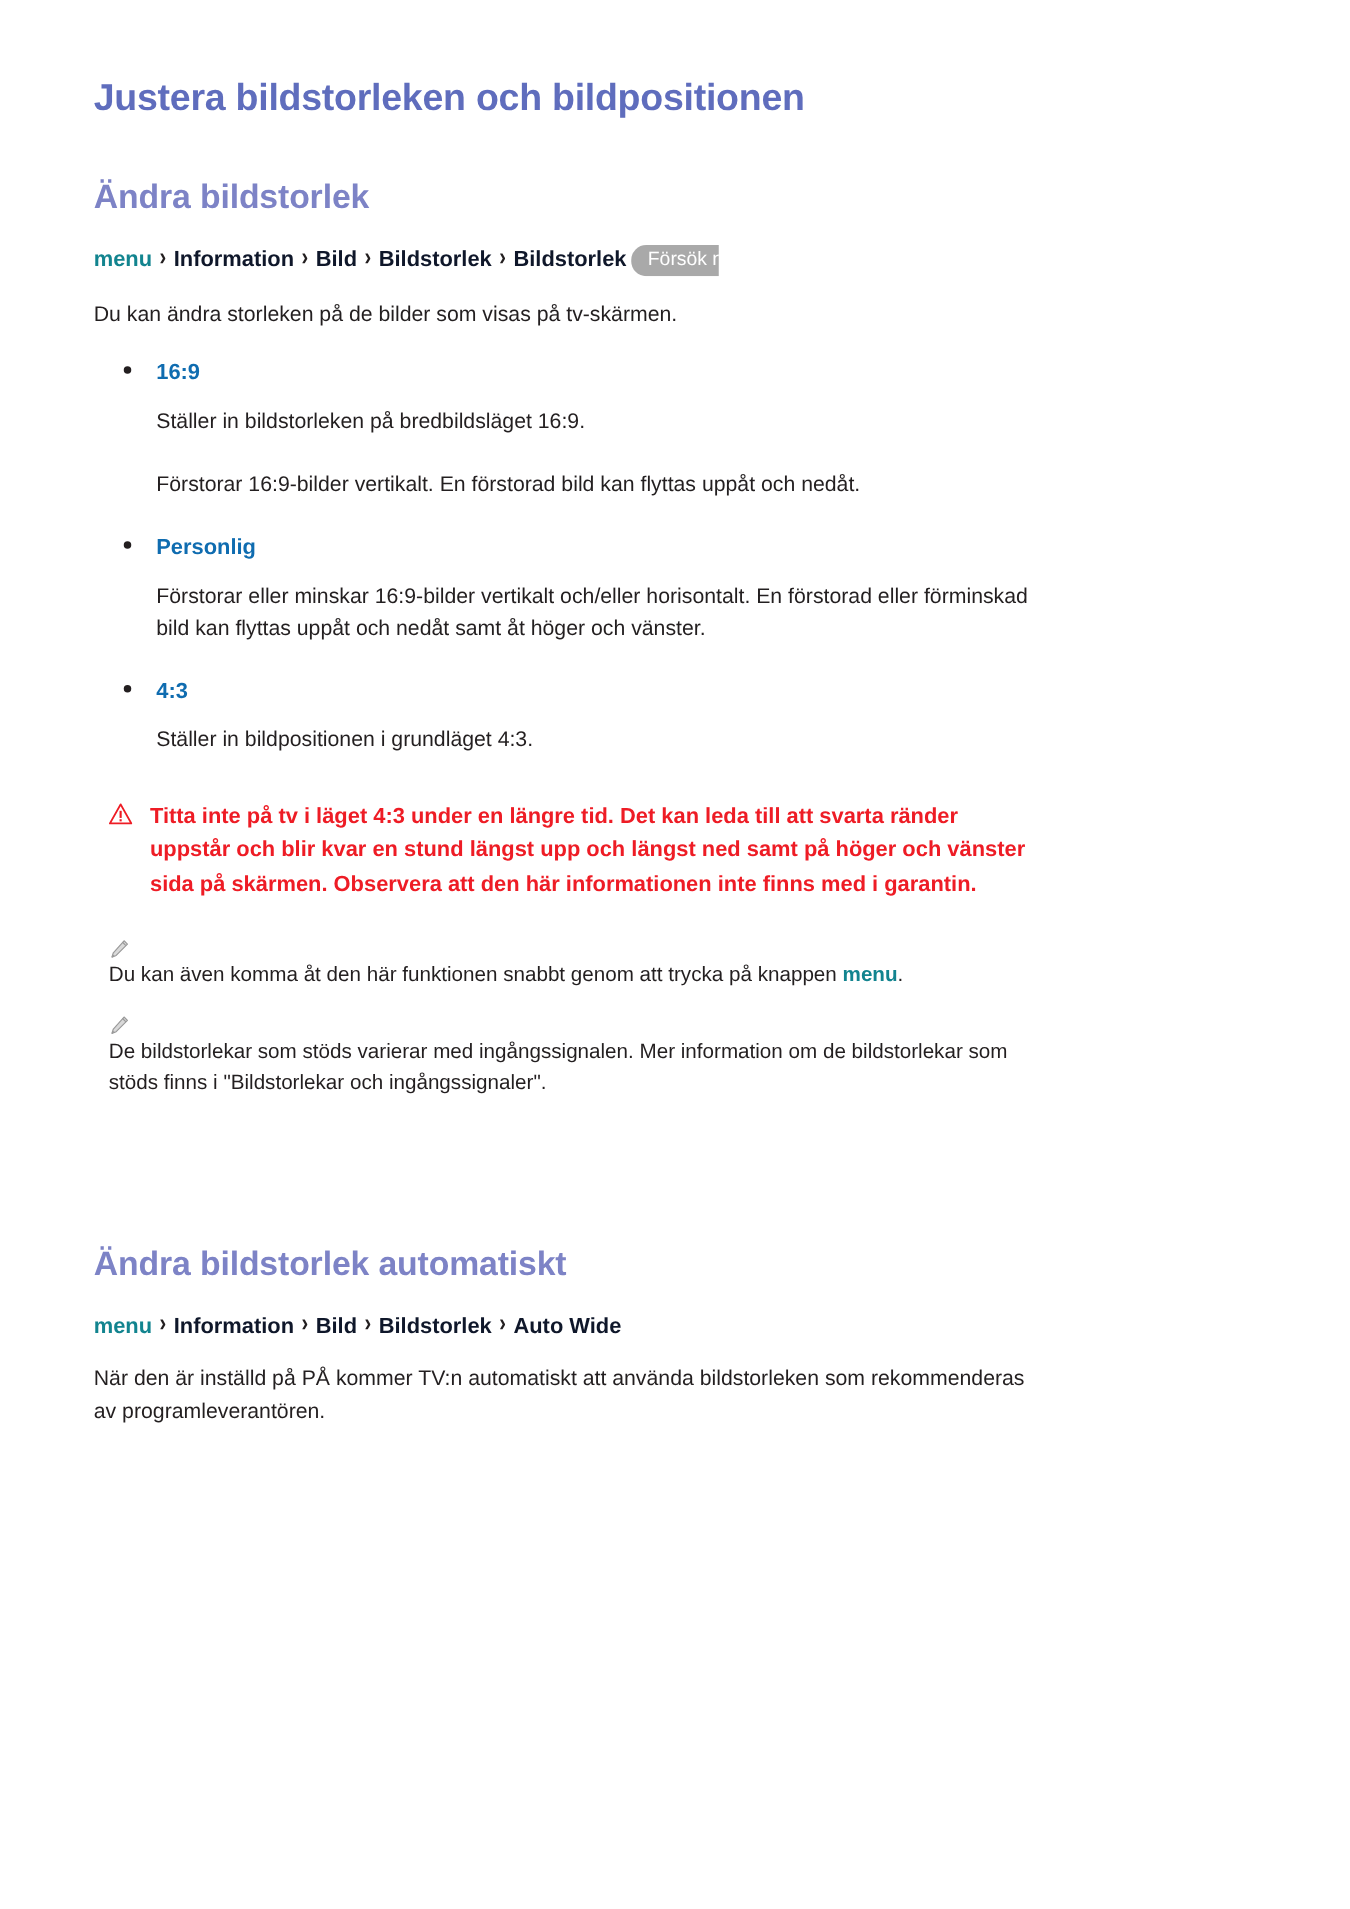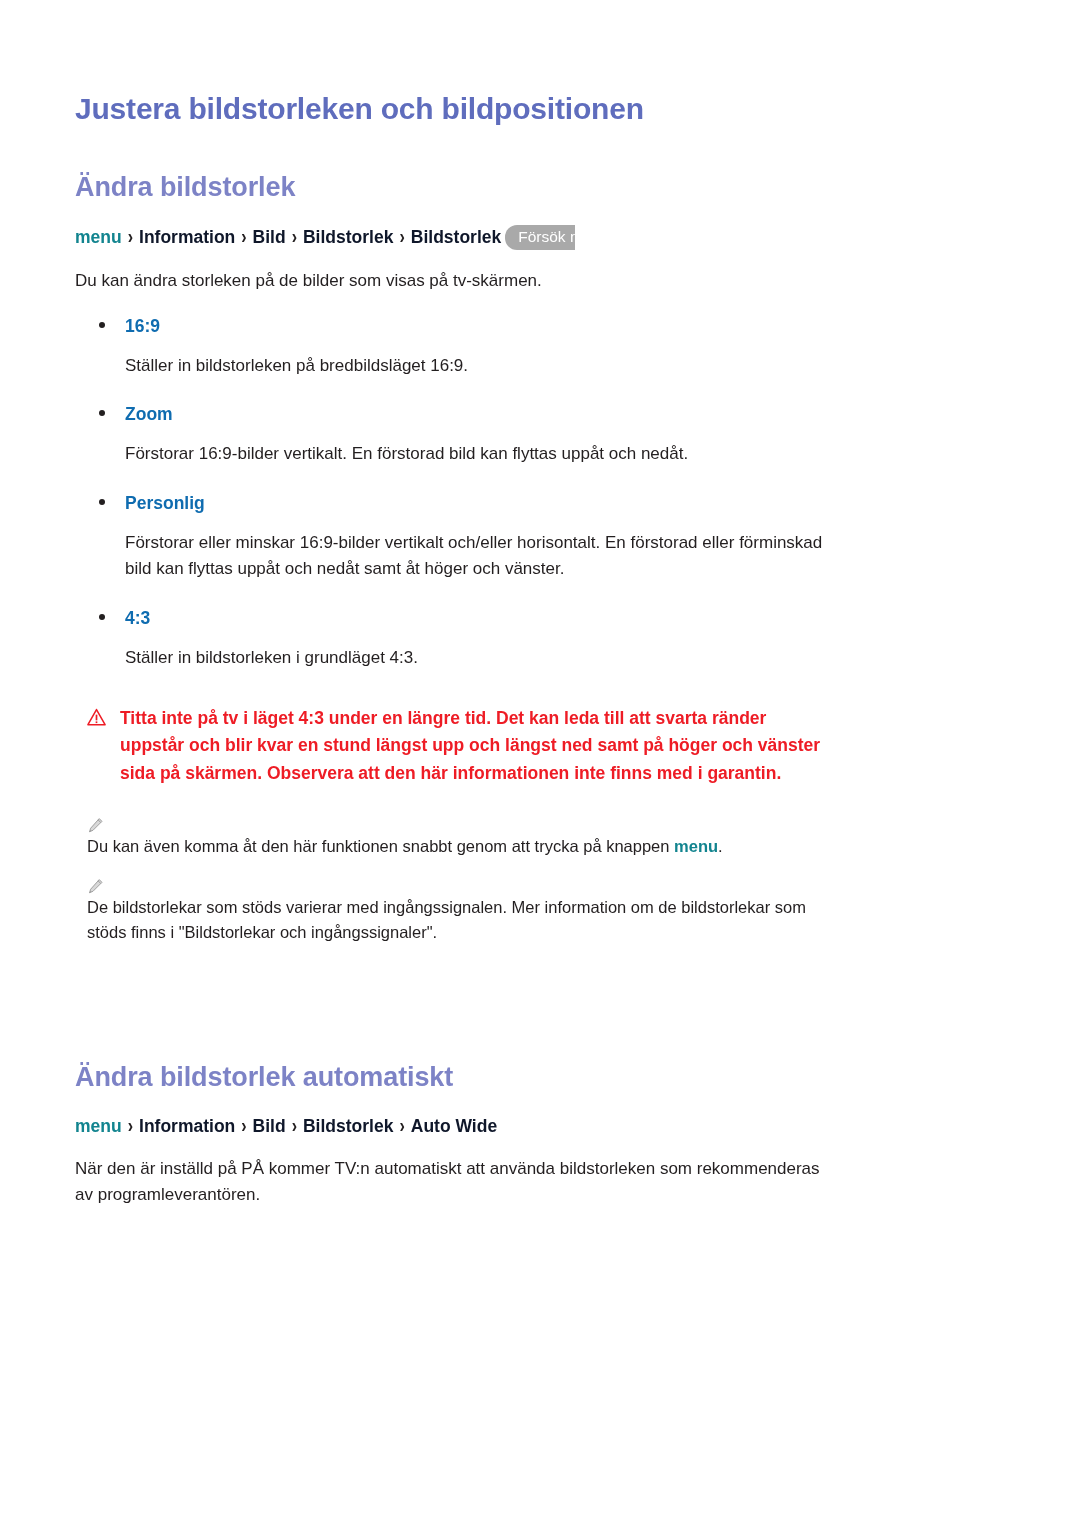--- a/index.html
+++ b/index.html
@@ -14,21 +14,21 @@
     color: #231f20;
     position: relative;
     overflow: hidden;
   }
   .page {
     position: absolute;
     top: 0; left: 0;
     width: 919px;
     height: 1527px;
     box-sizing: border-box;
-    padding: 92px 86px 0 75px;
+    padding: 62px 86px 0 75px;
   }
 
   
   .doc-title {
     color: #5f6dbd;
     font-size: 30px;
     font-weight: bold;
     letter-spacing: -0.2px;
     margin: 0 0 44px 0;
     line-height: 1.15;
@@ -202,41 +202,37 @@
 
     <li class="opt-item">
       <div class="opt-head">
         <span class="opt-bullet"></span>
         <span class="opt-label">16:9</span>
       </div>
       <div class="opt-desc">Ställer in bildstorleken på bredbildsläget 16:9.</div>
     </li>
 
     <li class="opt-item">
-      <div class="opt-head">
-        <span class="opt-bullet"></span>
-        <span class="opt-label">Zoom</span>
-      </div>
       <div class="opt-desc">Förstorar 16:9-bilder vertikalt. En förstorad bild kan flyttas uppåt och nedåt.</div>
     </li>
 
     <li class="opt-item">
       <div class="opt-head">
         <span class="opt-bullet"></span>
         <span class="opt-label">Personlig</span>
       </div>
       <div class="opt-desc">Förstorar eller minskar 16:9-bilder vertikalt och/eller horisontalt. En förstorad eller förminskad bild kan flyttas uppåt och nedåt samt åt höger och vänster.</div>
     </li>
 
     <li class="opt-item">
       <div class="opt-head">
         <span class="opt-bullet"></span>
         <span class="opt-label">4:3</span>
       </div>
-      <div class="opt-desc last">Ställer in bildstorleken i grundläget 4:3.</div>
+      <div class="opt-desc last">Ställer in bildpositionen i grundläget 4:3.</div>
     </li>
 
   </ul>
 
   <div class="warn-block">
     <svg class="warn-icon" viewBox="0 0 20 20">
       <path d="M10 1.6 L19 17.6 L1 17.6 Z" fill="none" stroke="#ee1c25" stroke-width="1.6" stroke-linejoin="round"></path>
       <rect x="9.1" y="7.0" width="1.8" height="6.0" fill="#ee1c25"></rect>
       <rect x="9.1" y="14.1" width="1.8" height="1.8" fill="#ee1c25"></rect>
     </svg>

